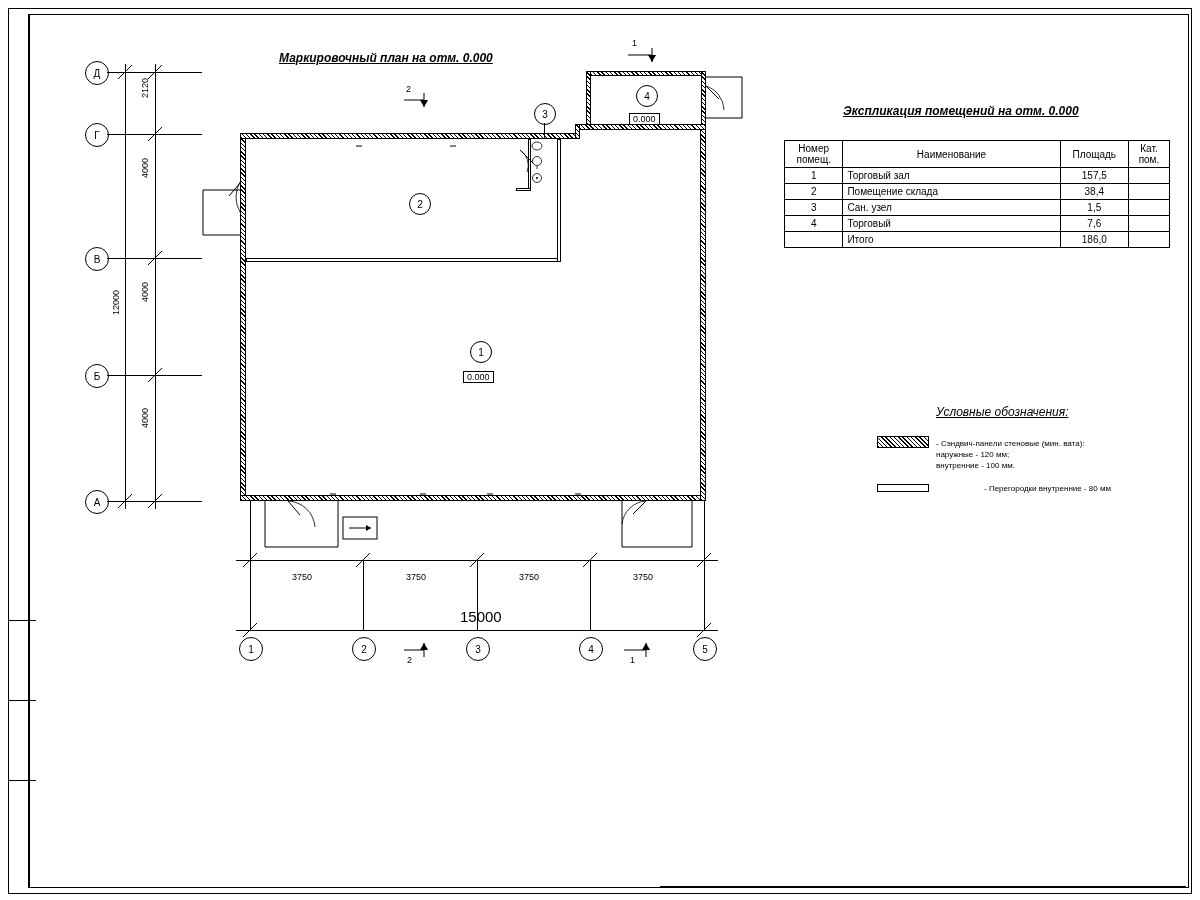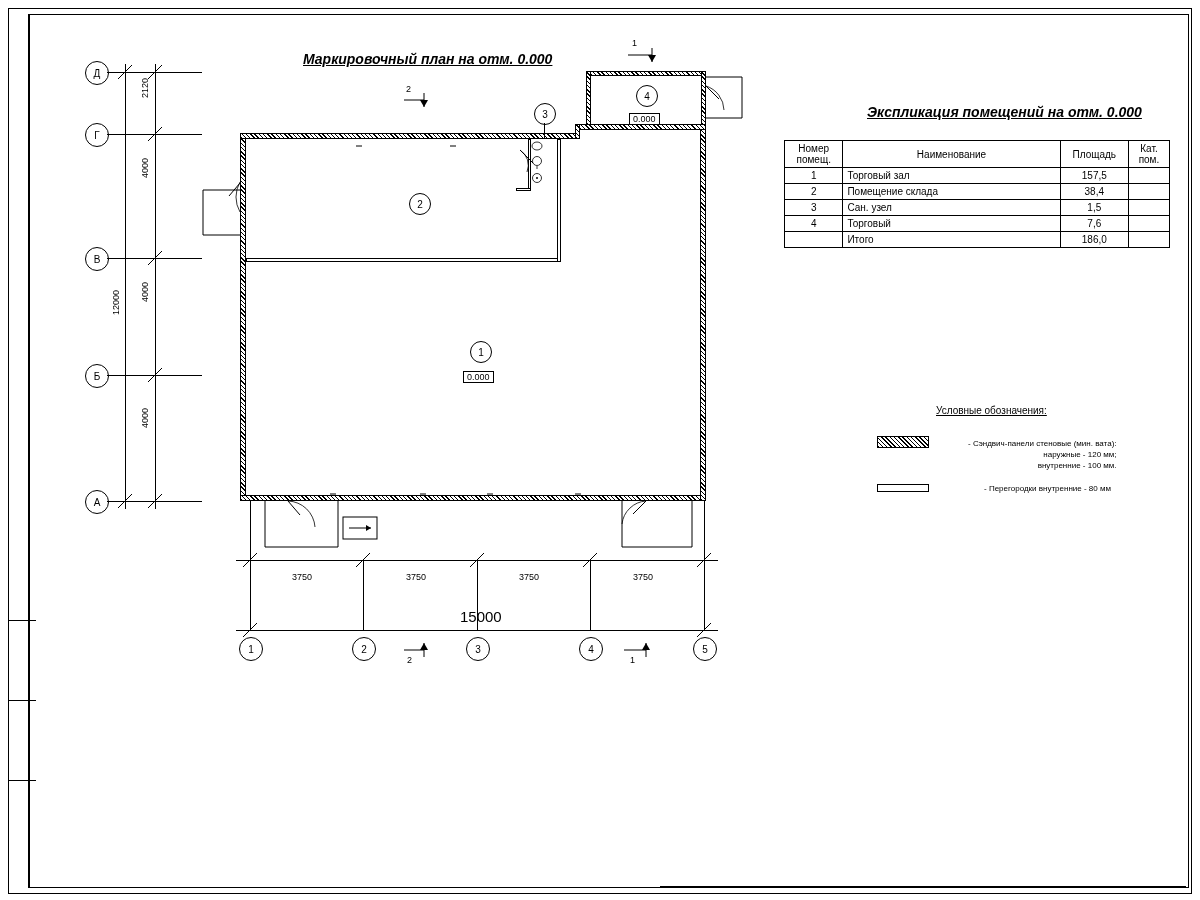--- a/index.html
+++ b/index.html
@@ -8,22 +8,22 @@
        font-family:"Liberation Sans", sans-serif;color:#000;}
   .sheet{position:absolute;left:0;top:0;width:1200px;height:900px;background:#fff;}
   
   .frame-outer{position:absolute;left:8px;top:8px;width:1182px;height:884px;border:1px solid #000;}
   .frame-inner{position:absolute;left:28px;top:14px;width:1158px;height:872px;border:1px solid #000;border-left:2px solid #000;}
   .stamp-line{position:absolute;left:8px;top:620px;width:28px;height:0;border-top:1px solid #000;}
   .stamp-line2{position:absolute;left:8px;top:700px;width:28px;height:0;border-top:1px solid #000;}
   .stamp-line3{position:absolute;left:8px;top:780px;width:28px;height:0;border-top:1px solid #000;}
   .bottom-stamp{position:absolute;left:660px;top:886px;width:526px;height:0;border-top:1px solid #000;}
 
-  .ttl{position:absolute;font-style:italic;font-weight:bold;font-size:14px;
-       text-decoration:underline;white-space:nowrap;margin-left:24px;}
+  .ttl{position:absolute;font-style:italic;font-weight:bold;font-size:12px;
+       text-decoration:underline;white-space:nowrap;}
   .lbl{position:absolute;font-size:10px;white-space:nowrap;}
   .lbl-sm{position:absolute;font-size:8px;white-space:nowrap;}
   .vert{writing-mode:vertical-rl;transform:rotate(180deg);}
 
   
   .ln{position:absolute;background:#000;}
   .h1{height:1px;}
   .v1{width:1px;}
 
   
@@ -36,21 +36,21 @@
       repeating-linear-gradient(45deg,#000 0 1px,#fff 1px 3px);
       border:1px solid #000;box-sizing:border-box;}
   .wall-int{position:absolute;background:#fff;border:1px solid #000;box-sizing:border-box;}
 
   
   .tbl{position:absolute;border-collapse:collapse;font-size:10px;background:#fff;}
   .tbl td,.tbl th{border:1px solid #000;padding:2px 4px;font-weight:normal;}
   .tbl .c{text-align:center;}
   .tbl .hd{text-align:center;font-size:10px;}
 
-  .legend-title{position:absolute;font-size:10px;text-decoration:underline;}
+  .legend-title{position:absolute;font-size:12px;font-style:italic;text-decoration:underline;}
   .legend-sw-hatch{position:absolute;height:12px;border:1px solid #000;box-sizing:border-box;
      background:repeating-linear-gradient(45deg,#000 0 1px,#fff 1px 3px);}
   .legend-sw-plain{position:absolute;height:8px;border:1px solid #000;box-sizing:border-box;background:#fff;}
   .legend-txt{position:absolute;font-size:8px;line-height:11px;white-space:nowrap;}
 
   .arrow-lbl{position:absolute;font-size:9px;}
   svg{position:absolute;overflow:visible;}
 </style>
 </head>
 <body>
@@ -271,21 +271,21 @@
         <td>Итого</td>
         <td class="c">186,0</td>
         <td class="c"></td>
       </tr>
     </tbody>
   </table>
 
   <div class="legend-title" style="left:936px;top:405px;">Условные обозначения:</div>
 
   <div class="legend-sw-hatch" style="left:877px;top:436px;width:52px;"></div>
-  <div class="legend-txt" style="left:968px;top:438px;text-align:right;">
+  <div class="legend-txt" style="left:936px;top:438px;">
     <span>- Сэндвич-панели стеновые (мин. вата):</span><br>
     <span>наружные - 120 мм;</span><br>
     <span>внутренние - 100 мм.</span>
   </div>
 
   <div class="legend-sw-plain" style="left:877px;top:484px;width:52px;"></div>
   <div class="legend-txt" style="left:984px;top:483px;">- Перегородки внутренние - 80 мм</div>
 
 </div>
 

